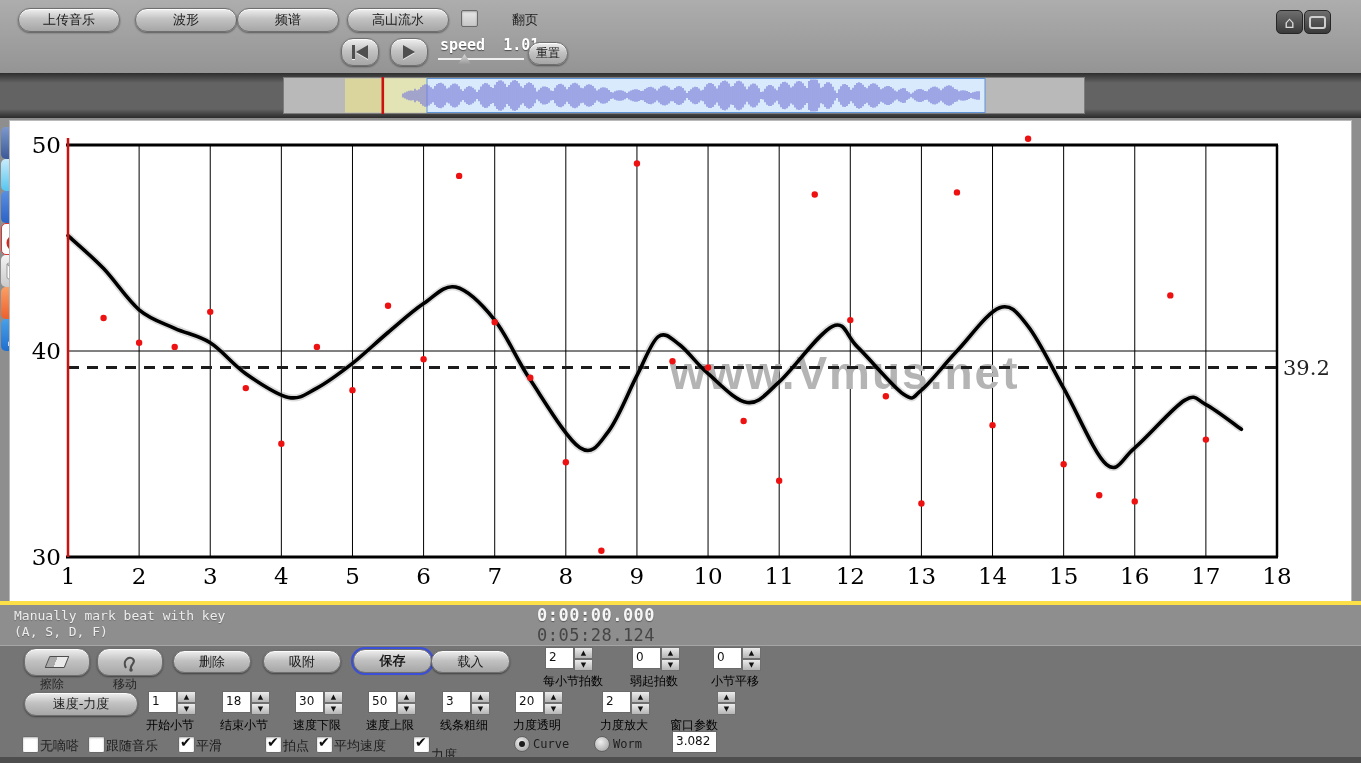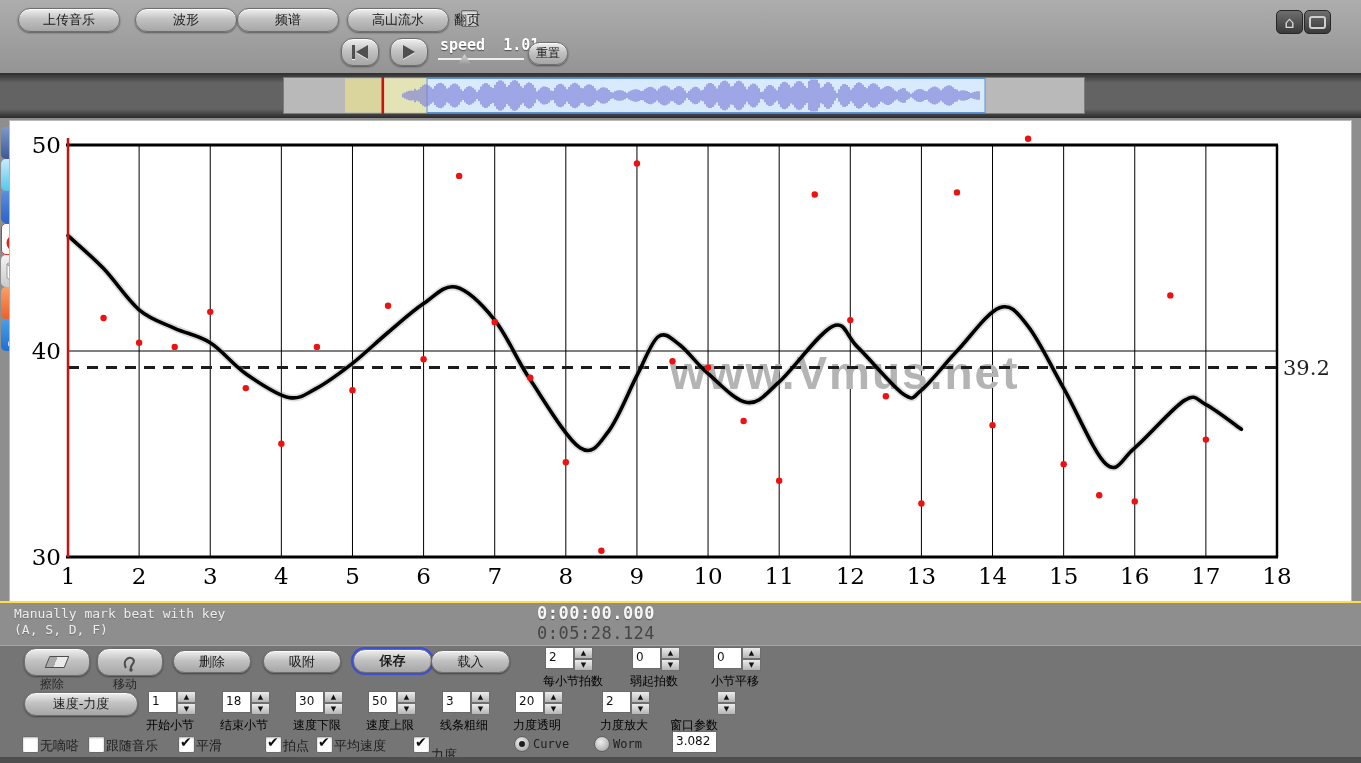--- a/index.html
+++ b/index.html
@@ -50,21 +50,21 @@
   .si-qz{background:linear-gradient(#5a8fe0,#2b63c8);color:#ffd23a;font-size:19px;}
   .si-wb{background:#fdfdfd;border:1px solid #d33;width:31px;height:30px;border-radius:5px;}
   .si-em{background:linear-gradient(#f4f4f4,#cacaca);}
   .si-pl{background:linear-gradient(#f9a065,#ee5f2c);font-size:22px;}
   .si-hp{background:linear-gradient(#4aa0e8,#1f6fd0);flex-direction:column;}
   .hp-q{width:17px;height:15px;background:#fff;border-radius:3px;color:#1f6fd0;font-size:12px;font-weight:bold;display:flex;align-items:center;justify-content:center;}
   .hp-t{font-size:6px;color:#fff;letter-spacing:.5px;margin-top:1px;}
   
   .chart-panel{left:10px;top:121px;width:1341px;height:480px;background:#fff;box-shadow:0 0 0 1px #b9b9b9;}
   
-  .statusrow{left:0;top:601px;width:1361px;height:44px;background:#8e8e8e;border-top:2px solid #fde047;}
+  .statusrow{left:0;top:601px;width:1361px;height:44px;background:#8e8e8e;border-top:4px solid #fde047;}
   .hint{position:absolute;left:14px;top:3px;font-family:"DejaVu Sans Mono",monospace;
     font-size:13px;line-height:16px;color:#ededed;text-shadow:0 1px 1px rgba(0,0,0,.25);}
   .timebox{position:absolute;left:537px;top:0px;width:160px;text-align:left;
     font-family:"DejaVu Sans Mono",monospace;font-size:17px;letter-spacing:.5px;}
   .time-cur{color:#f6f6f6;font-weight:bold;text-shadow:0 1px 1px rgba(0,0,0,.4);}
   .time-tot{color:#464646;}
   
   .bottompanel{left:0;top:645px;width:1361px;height:118px;background:#757575;border-top:1px solid #a5a5a5;}
   .bp-darkstrip{position:absolute;left:0;bottom:0;width:1361px;height:7px;background:#4e4e4e;}
   .sp-label{position:absolute;top:26px;left:-2px;font-size:12px;color:#000000;white-space:nowrap;}
@@ -89,21 +89,21 @@
 
 <div id="app">
 
   <div class="abs topbar">
     <div class="btn3d" style="left:18px;top:8px;width:100px;height:22px">上传音乐</div>
     <div class="btn3d" style="left:135px;top:8px;width:100px;height:22px">波形</div>
     <div class="btn3d" style="left:237px;top:8px;width:100px;height:22px">频谱</div>
     <div class="btn3d" style="left:347px;top:8px;width:100px;height:22px">高山流水</div>
 
     <span class="cbox" style="left:461px;top:10px"></span>
-    <span class="cb-label" style="left:454px;top:11px">翻页</span>
+    <span class="cb-label" style="left:512px;top:11px">翻页</span>
 
 
     <div class="btn3d" style="left:341px;top:38px;width:36px;height:26px">
       <span class="tbar"></span>
       <span class="tri-l"></span>
     </div>
     <div class="btn3d" style="left:390px;top:38px;width:36px;height:26px">
       <span class="tri-r"></span>
     </div>
 

